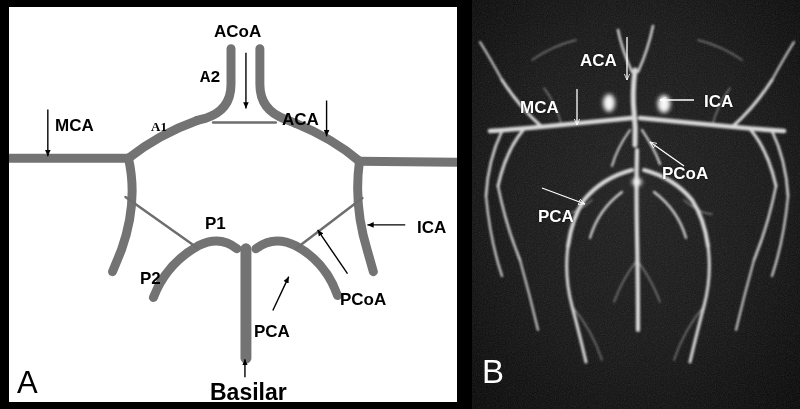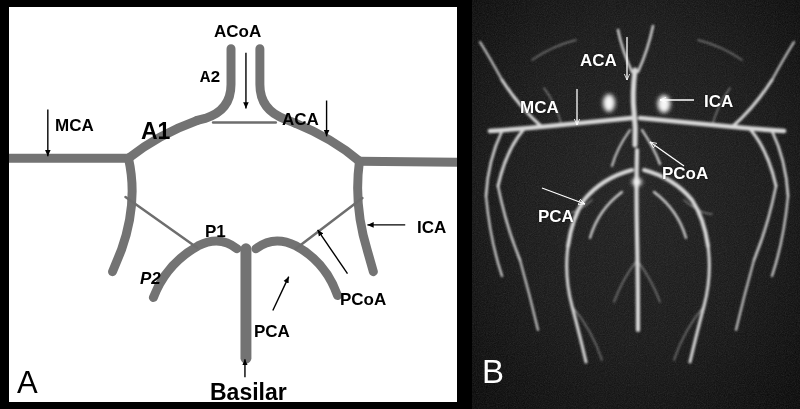--- a/index.html
+++ b/index.html
@@ -75,25 +75,25 @@
           <line x1="39" y1="103" x2="39" y2="150"></line>
           <line x1="398" y1="219" x2="360" y2="219"></line>
           <line x1="340" y1="268" x2="310" y2="224"></line>
           <line x1="265" y1="305" x2="281" y2="271"></line>
           <line x1="237" y1="372" x2="237" y2="354"></line>
         </g>
       </svg>
 
       <span class="dlabel" style="left:205px;top:16px;font-size:17px;">ACoA</span>
       <span class="dlabel" style="left:191px;top:62px;font-size:17px;font-family:Liberation Mono, monospace;">A2</span>
-      <span class="dlabel" style="left:132px;top:113px;font-size:23px;">A1</span>
+      <span class="dlabel" style="left:142px;top:113px;font-size:13px;font-family:Liberation Serif, serif;">A1</span>
       <span class="dlabel" style="left:273px;top:104px;font-size:17px;">ACA</span>
       <span class="dlabel" style="left:46px;top:110px;font-size:17px;">MCA</span>
-      <span class="dlabel" style="left:196px;top:216px;font-size:17px;">P1</span>
-      <span class="dlabel" style="left:131px;top:263px;font-size:17px;font-style:italic;">P2</span>
+      <span class="dlabel" style="left:196px;top:208px;font-size:17px;">P1</span>
+      <span class="dlabel" style="left:131px;top:263px;font-size:17px;">P2</span>
       <span class="dlabel" style="left:408px;top:212px;font-size:17px;">ICA</span>
       <span class="dlabel" style="left:331px;top:284px;font-size:17px;">PCoA</span>
       <span class="dlabel" style="left:245px;top:316px;font-size:17px;">PCA</span>
       <span class="dlabel" style="left:201px;top:374px;font-size:23px;">Basilar</span>
 
       <span class="panel-letter" style="left:8px;top:360px;font-size:31px;color:#000;">A</span>
     </div>
   </div>
 
   <div id="panel-b">

